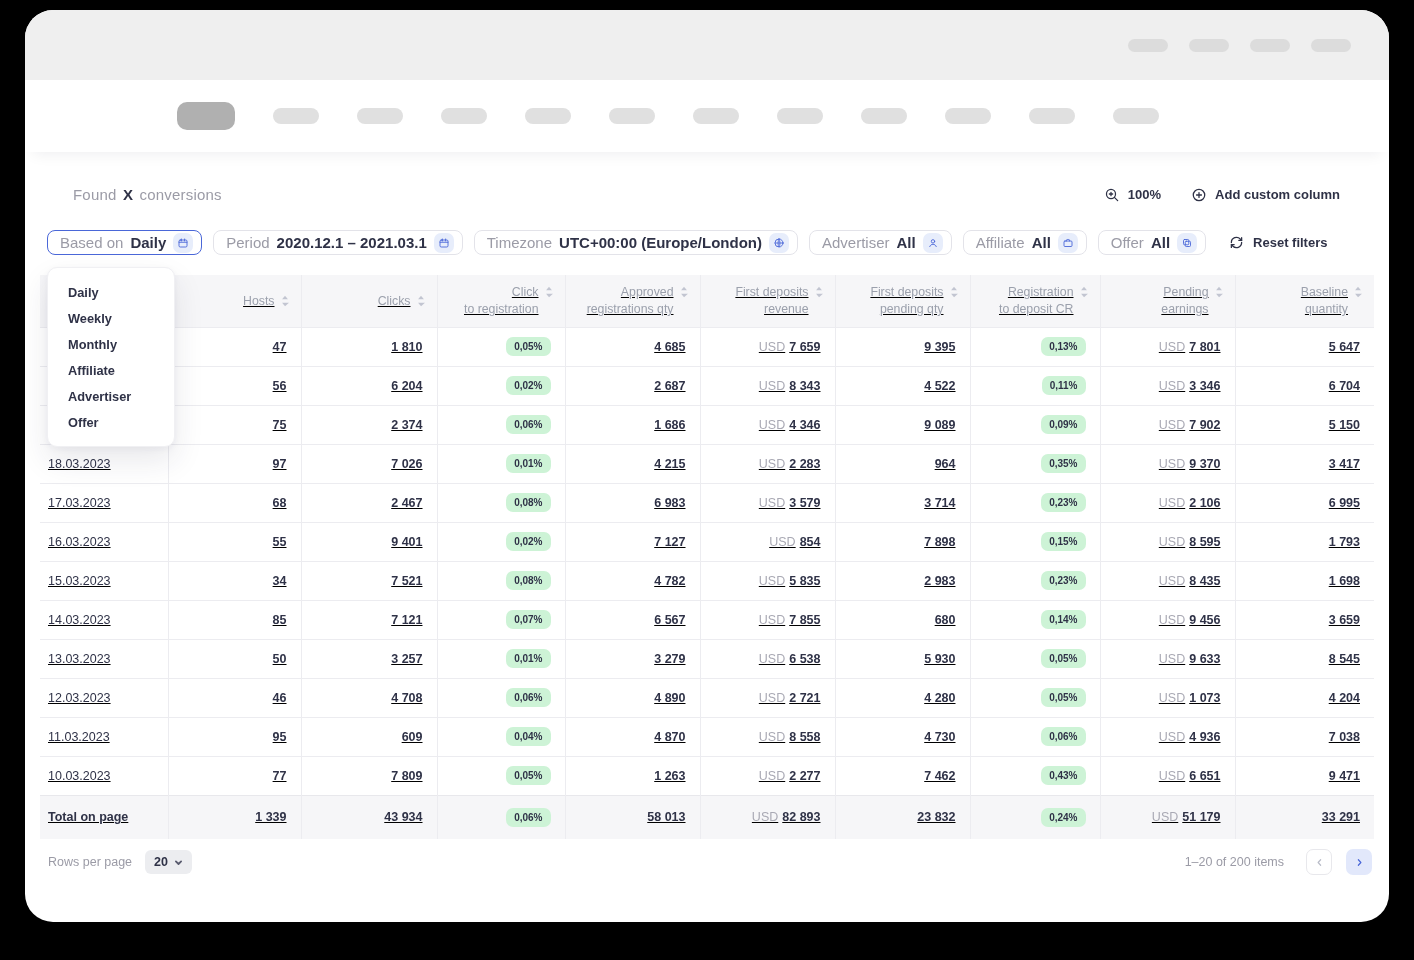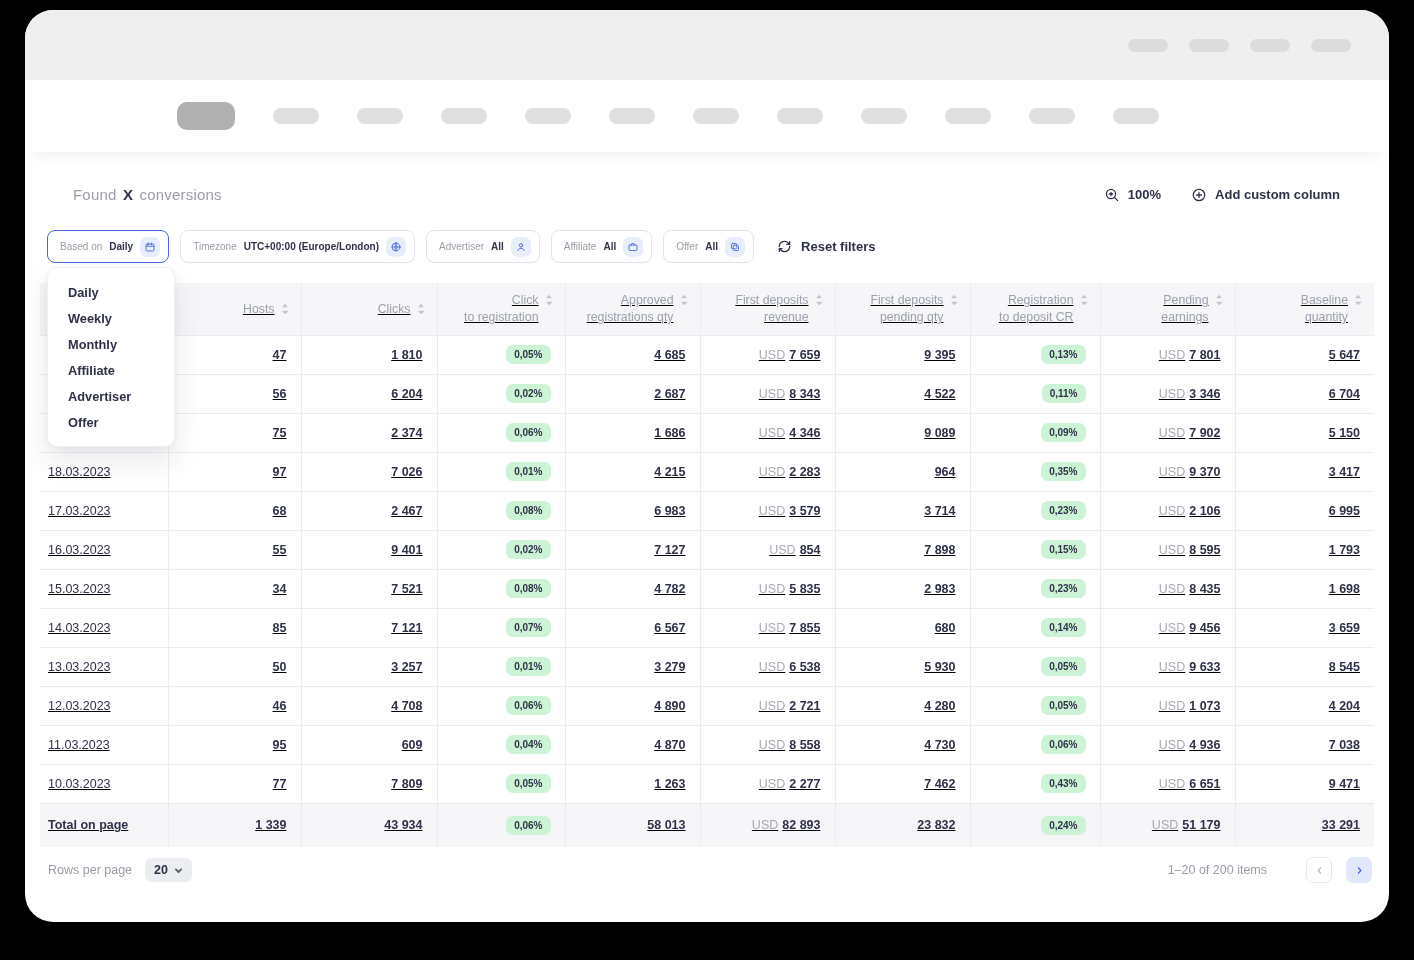--- a/index.html
+++ b/index.html
@@ -30,23 +30,23 @@
   .found b { color: var(--text-dark); font-weight: 700; padding: 0 2px; }
   .header-actions { display: flex; align-items: center; gap: 30px; margin-right: 24px; }
   .action-btn { display: flex; align-items: center; gap: 8px; font-size: 13px;
     font-weight: 700; color: var(--text-dark); cursor: pointer; }
   .action-btn svg { width: 16px; height: 16px; stroke: var(--text-dark); fill: none;
     stroke-width: 1.9; stroke-linecap: round; stroke-linejoin: round; }
 
   
   .filter-row { display: flex; align-items: center; gap: 11px; margin: 27px 0 0 7px;
     position: relative; }
-  .chip { display: flex; align-items: center; gap: 7px; height: 33px; padding: 0 8px 0 12px;
+  .chip { display: flex; align-items: center; gap: 7px; height: 25px; padding: 0 8px 0 12px;
     border: 1px solid #e3e3e9; border-radius: 8px; background: #fff; cursor: pointer;
-    font-size: 10px; white-space: nowrap; }
+    font-size: 15px; white-space: nowrap; }
   .chip.active { border: 1.5px solid var(--accent-blue); }
   .chip .lbl { color: #9b9ba6; }
   .chip .val { color: var(--text-dark); font-weight: 700; }
   .chip-icon { width: 20px; height: 20px; border-radius: 7px; background: var(--light-blue);
     display: flex; align-items: center; justify-content: center; color: var(--accent-blue); }
   .chip-icon svg { width: 12px; height: 12px; stroke: currentColor; fill: none;
     stroke-width: 1.8; stroke-linecap: round; stroke-linejoin: round; }
   .reset-btn { display: flex; align-items: center; gap: 9px; margin-left: 12px;
     font-size: 13px; font-weight: 700; color: var(--text-dark); cursor: pointer; }
   .reset-btn svg { width: 15px; height: 15px; stroke: var(--text-dark); fill: none;
@@ -92,21 +92,21 @@
   
   .table-footer { width: 1334px; display: flex; justify-content: space-between;
     align-items: center; margin-top: 10px; padding: 0 2px 0 8px; }
   .rpp { display: flex; align-items: center; gap: 13px; font-size: 12.5px; color: #9b9ba6; }
   .rpp-select { display: flex; align-items: center; gap: 6px; background: #ecedf0;
     border-radius: 6px; padding: 5px 9px; cursor: pointer; color: var(--text-dark);
     font-weight: 700; font-size: 12.5px; }
   .rpp-select svg { width: 9px; height: 9px; stroke: #5b5d70; fill: none; stroke-width: 2.4;
     stroke-linecap: round; stroke-linejoin: round; }
   .pager { display: flex; align-items: center; gap: 14px; }
-  .range { font-size: 12.5px; color: #9b9ba6; margin-right: 25px; }
+  .range { font-size: 12.5px; color: #9b9ba6; margin-right: 8px; }
   .page-btn { width: 26px; height: 26px; border-radius: 7px; display: flex;
     align-items: center; justify-content: center; cursor: pointer; }
   .page-btn svg { width: 11px; height: 11px; fill: none; stroke-width: 2.6;
     stroke-linecap: round; stroke-linejoin: round; }
   .page-btn.prev { background: #fff; border: 1px solid #e8e8ec; }
   .page-btn.prev svg { stroke: #b9bcc8; }
   .page-btn.next { background: #e2e8fb; }
   .page-btn.next svg { stroke: var(--accent-blue); }
 </style>
 </head>
@@ -161,20 +161,30 @@
           <span>Add custom column</span>
         </div>
       </div>
     </div>
 
     <div class="filter-row">
       <div id="chips" style="display:flex;align-items:center;gap:11px;">
           <div class="chip active">
             <span class="lbl">Based on</span>
             <span class="val">Daily</span>
+            <span class="chip-icon">
+              <svg viewBox="0 0 24 24">
+                <rect x="4" y="6" width="16" height="14" rx="2.5"></rect>
+                <path d="M4 10.5h16M8.8 4v4M15.2 4v4"></path>
+              </svg>
+            </span>
+          </div>
+          <div class="chip">
+            <span class="lbl">Period</span>
+            <span class="val">2020.12.1 – 2021.03.1</span>
             <span class="chip-icon">
               <svg viewBox="0 0 24 24">
                 <rect x="4" y="6" width="16" height="14" rx="2.5"></rect>
                 <path d="M4 10.5h16M8.8 4v4M15.2 4v4"></path>
               </svg>
             </span>
           </div>
           <div class="chip">
             <span class="lbl">Timezone</span>
             <span class="val">UTC+00:00 (Europe/London)</span>

